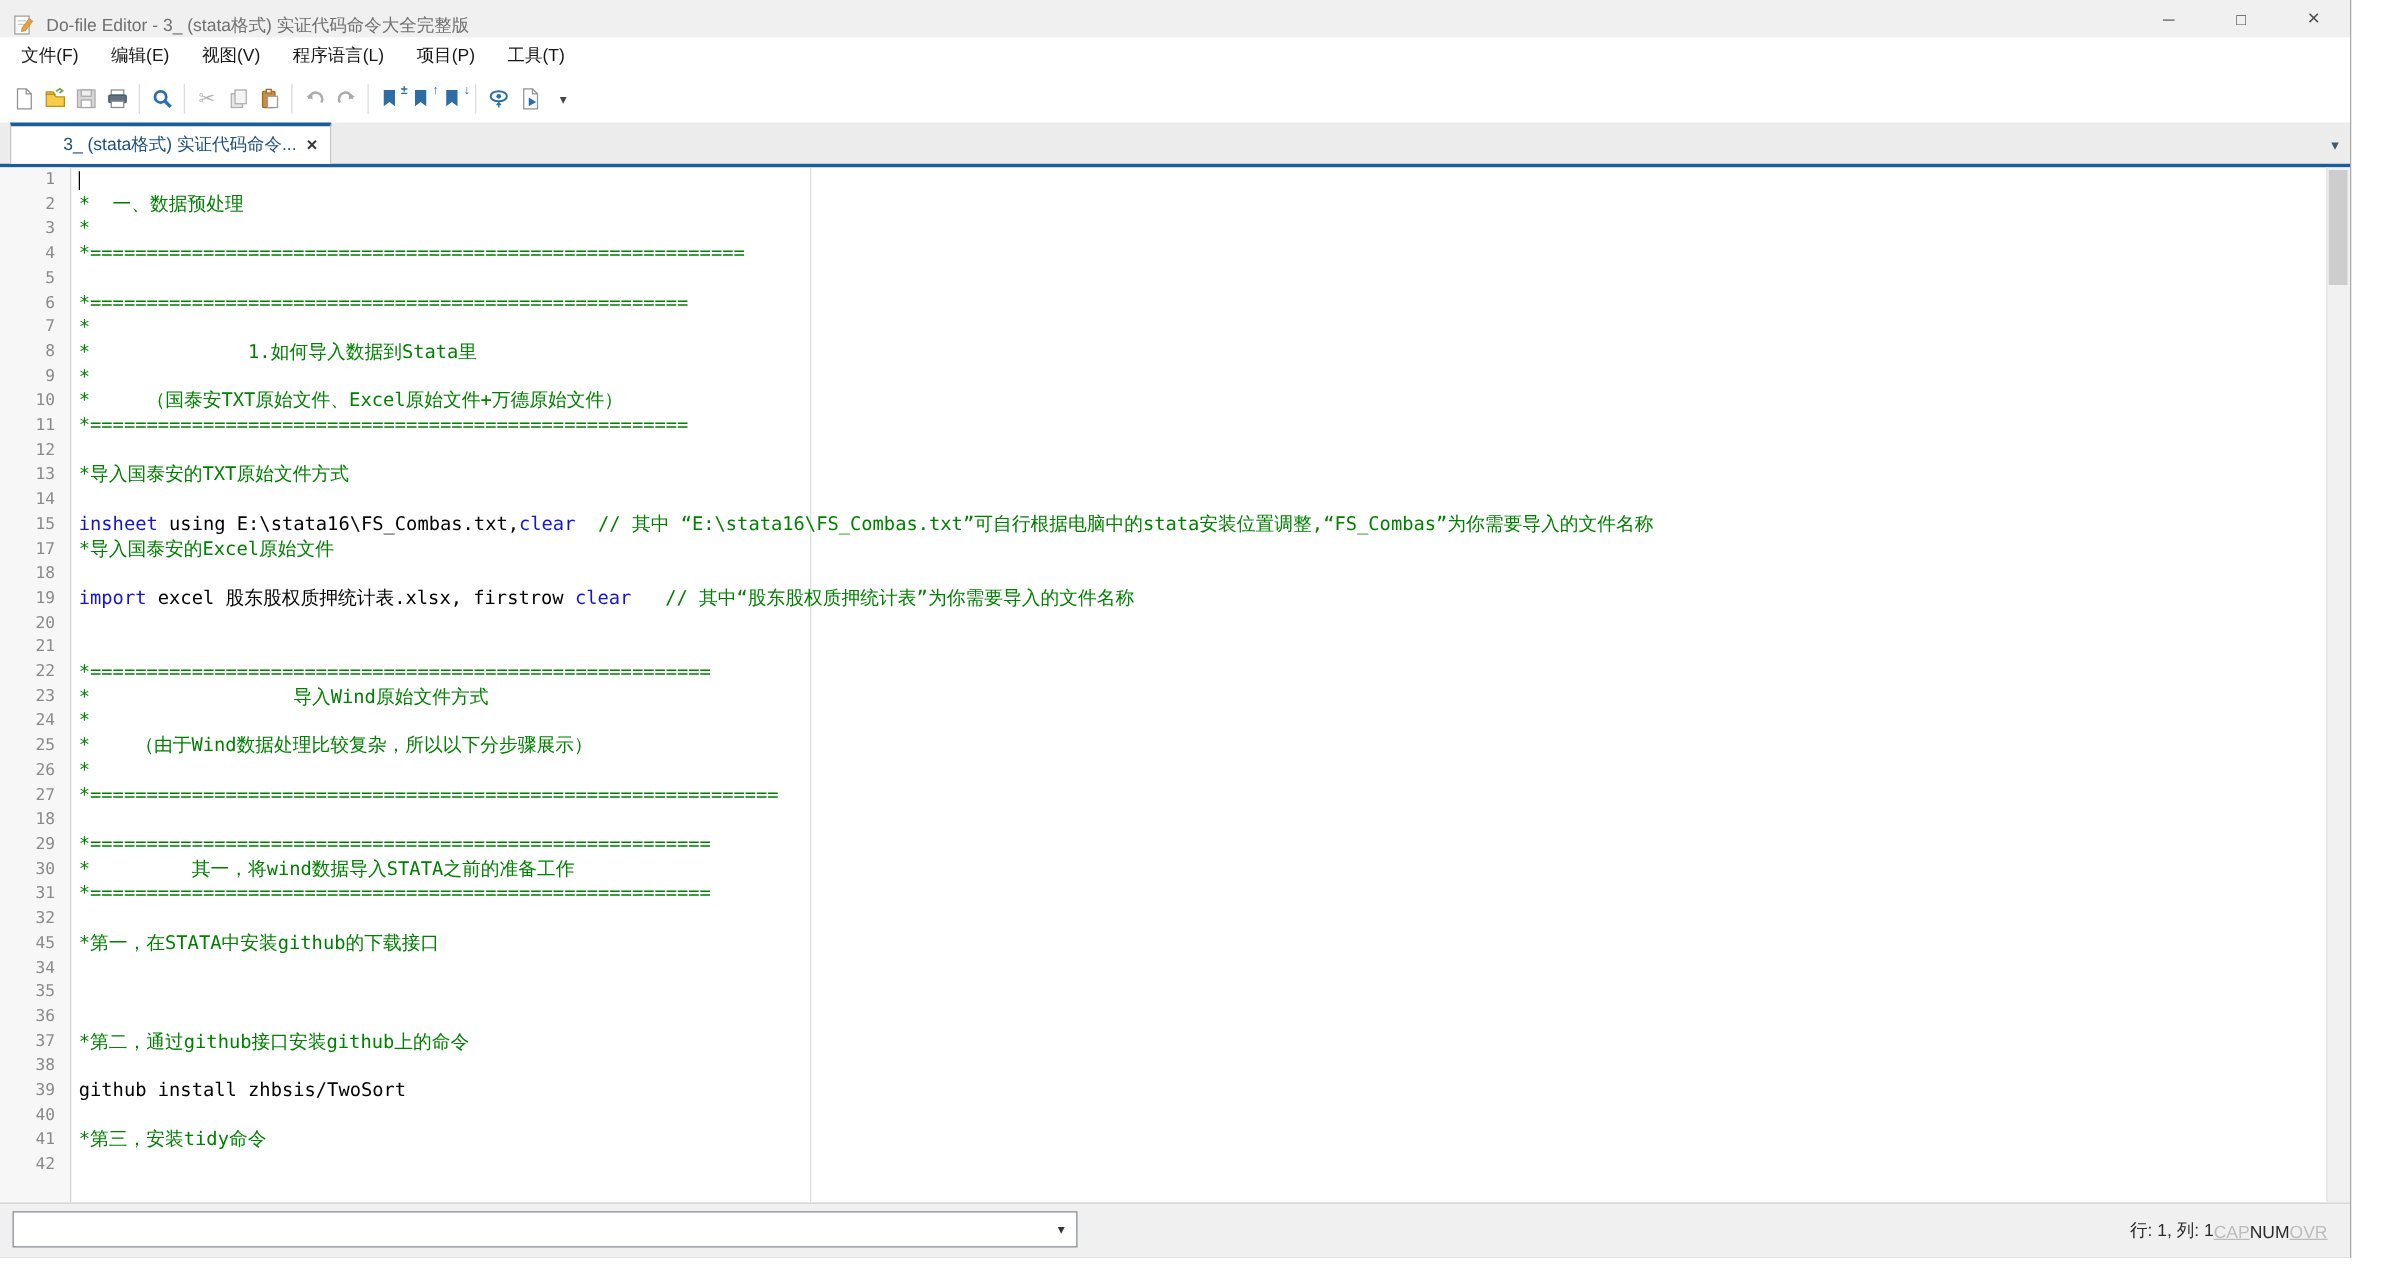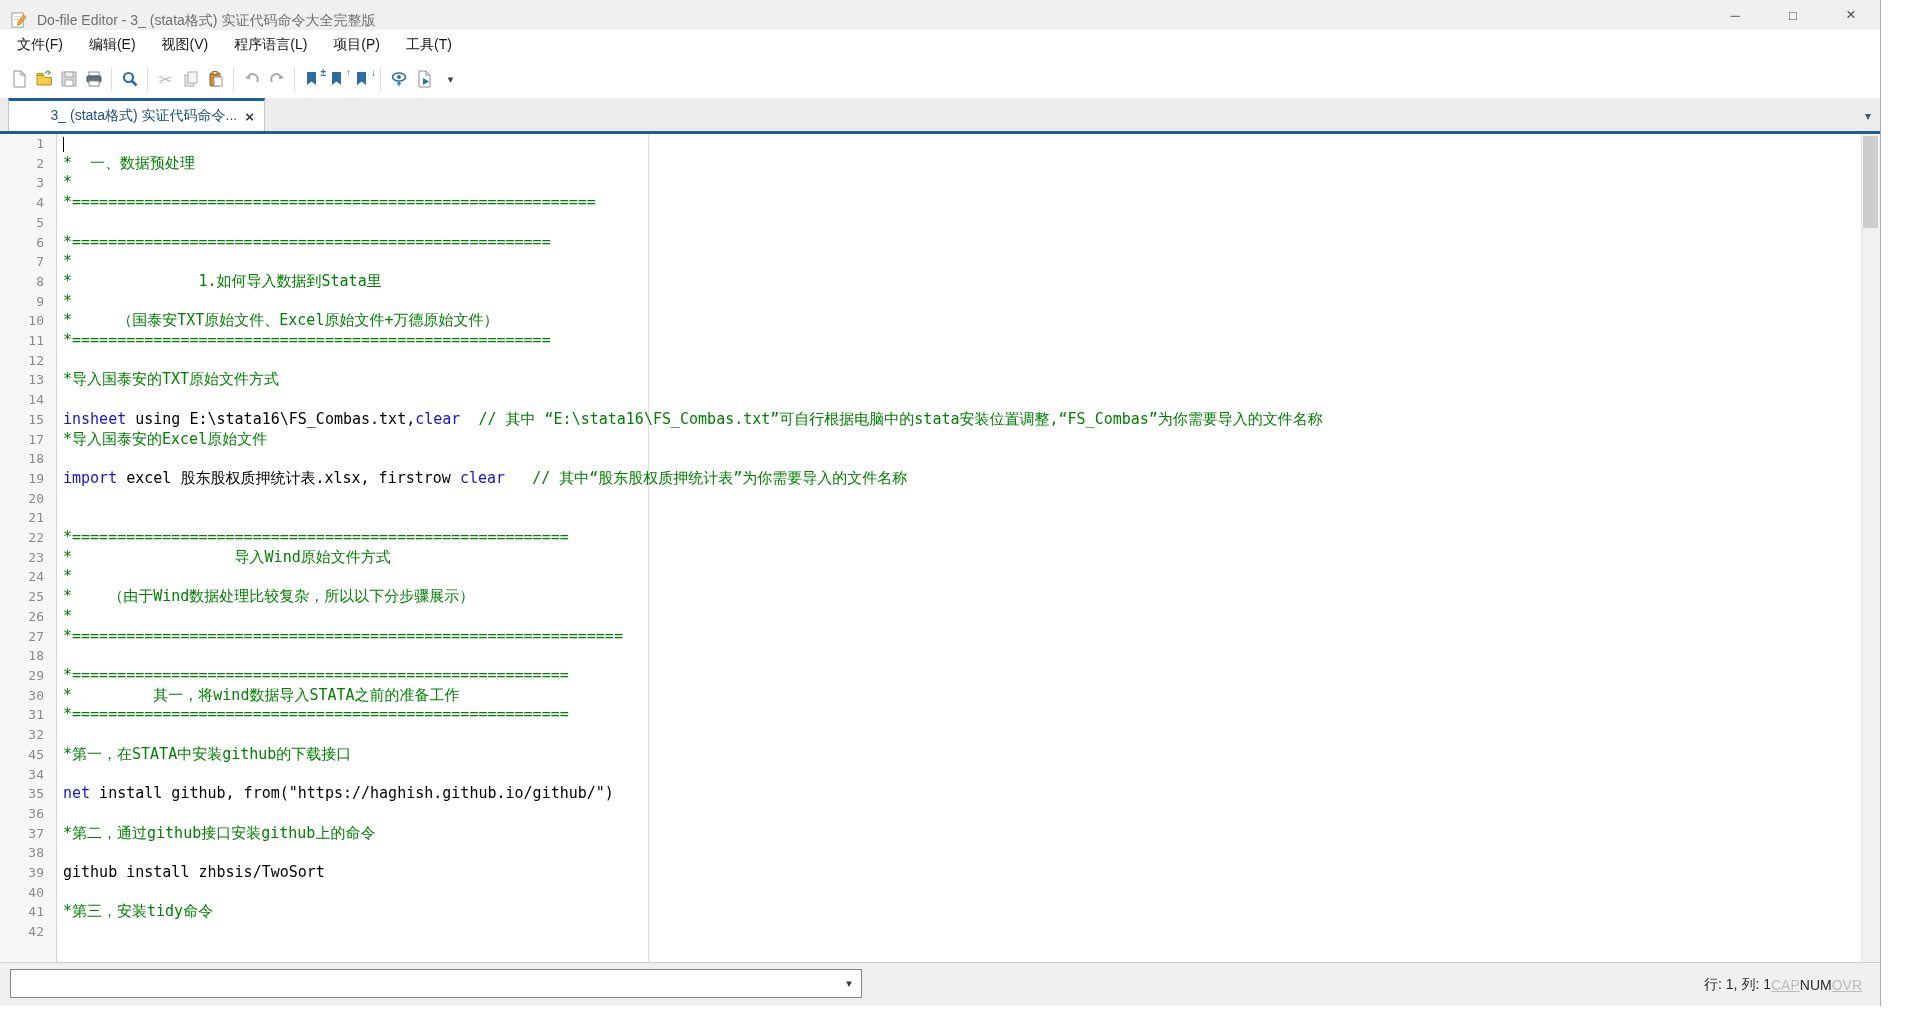--- a/index.html
+++ b/index.html
@@ -225,21 +225,21 @@
         <div class="code-line"><span class="lnum">25</span><span class="lcode"><span class="seg-cm">*    （由于Wind数据处理比较复杂，所以以下分步骤展示）</span></span></div>
         <div class="code-line"><span class="lnum">26</span><span class="lcode"><span class="seg-cm">*</span></span></div>
         <div class="code-line"><span class="lnum">27</span><span class="lcode"><span class="seg-cm">*=============================================================</span></span></div>
         <div class="code-line"><span class="lnum">18</span><span class="lcode"></span></div>
         <div class="code-line"><span class="lnum">29</span><span class="lcode"><span class="seg-cm">*=======================================================</span></span></div>
         <div class="code-line"><span class="lnum">30</span><span class="lcode"><span class="seg-cm">*         其一，将wind数据导入STATA之前的准备工作</span></span></div>
         <div class="code-line"><span class="lnum">31</span><span class="lcode"><span class="seg-cm">*=======================================================</span></span></div>
         <div class="code-line"><span class="lnum">32</span><span class="lcode"></span></div>
         <div class="code-line"><span class="lnum">45</span><span class="lcode"><span class="seg-cm">*第一，在STATA中安装github的下载接口</span></span></div>
         <div class="code-line"><span class="lnum">34</span><span class="lcode"></span></div>
-        <div class="code-line"><span class="lnum">35</span><span class="lcode"><span class="seg-kw">net</span><span class="seg-tx"> install github, from("https://haghish.github.io/github/")</span></span></div>
+        <div class="code-line"><span class="lnum">35</span></div>
         <div class="code-line"><span class="lnum">36</span><span class="lcode"></span></div>
         <div class="code-line"><span class="lnum">37</span><span class="lcode"><span class="seg-cm">*第二，通过github接口安装github上的命令</span></span></div>
         <div class="code-line"><span class="lnum">38</span><span class="lcode"></span></div>
         <div class="code-line"><span class="lnum">39</span><span class="lcode"><span class="seg-tx">github install zhbsis/TwoSort</span></span></div>
         <div class="code-line"><span class="lnum">40</span><span class="lcode"></span></div>
         <div class="code-line"><span class="lnum">41</span><span class="lcode"><span class="seg-cm">*第三，安装tidy命令</span></span></div>
         <div class="code-line"><span class="lnum">42</span><span class="lcode"></span></div>
       </div>
     <div class="caret"></div>
     <div class="vscroll">

